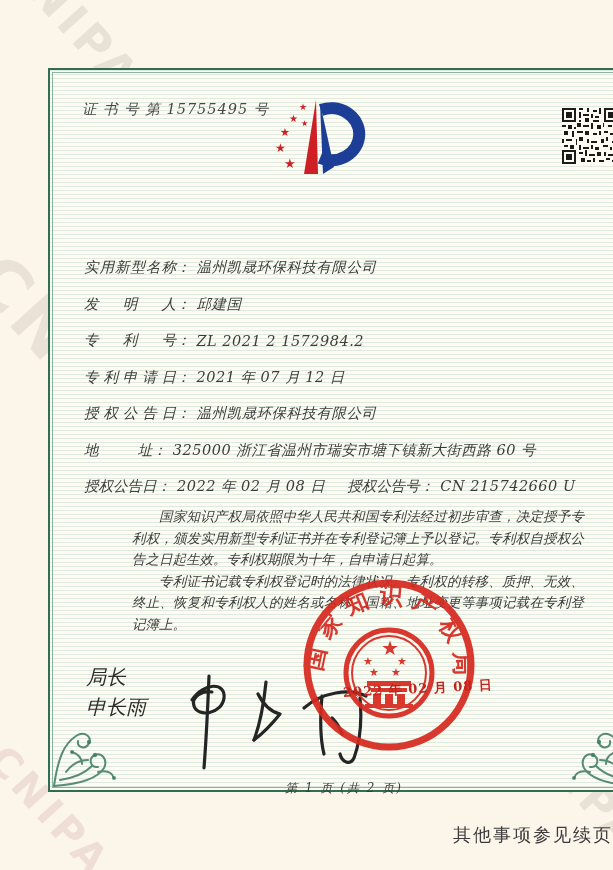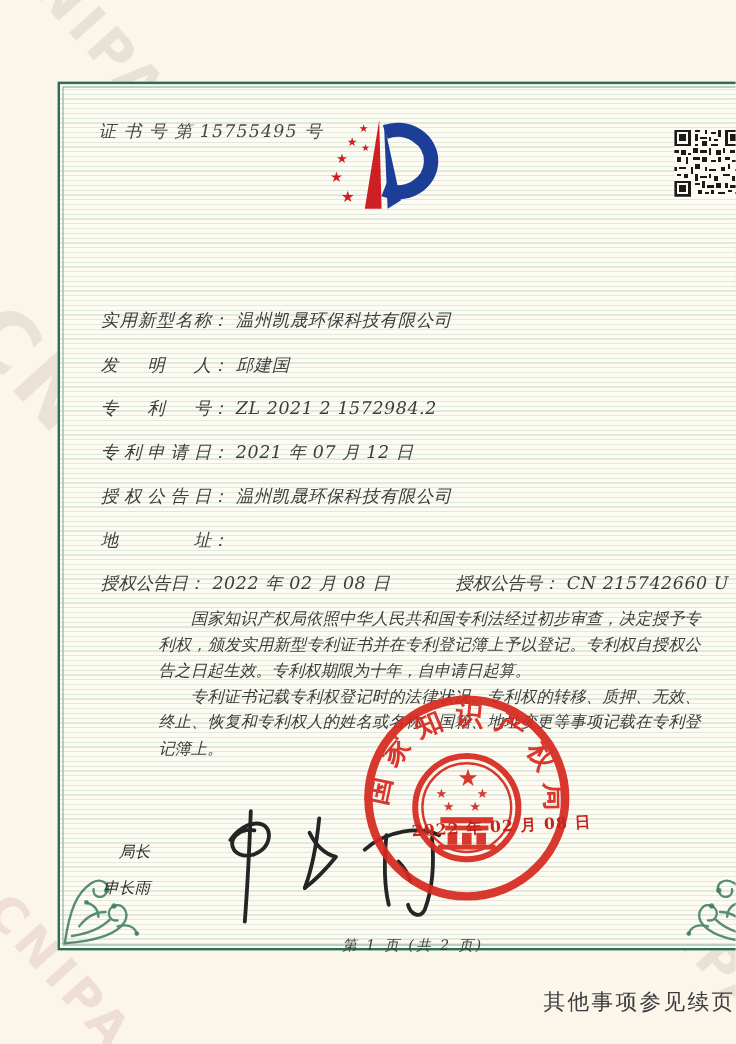--- a/index.html
+++ b/index.html
@@ -48,29 +48,29 @@
   .title{
     position:absolute;left:0;top:112px;width:100%;text-align:center;
     font-size:31px;font-weight:bold;color:#151515;letter-spacing:11px;text-indent:11px;
   }
 
   .fields{position:absolute;left:34px;top:188px;width:452px;font-size:14.5px;color:#3c3c3c;}
   .frow{display:flex;align-items:center;margin-bottom:17.5px;white-space:nowrap;}
   .frow .lbl{display:inline-block;width:92px;text-align:justify;text-align-last:justify;}
   .frow .colon{margin-right:6px;}
   .frow .val{letter-spacing:0.5px;}
-  .frow .pair2{margin-left:54px;display:flex;align-items:baseline;}
+  .frow .pair2{margin-left:22px;display:flex;align-items:baseline;}
 
   .paras{
     position:absolute;left:34px;top:436px;width:452px;
     font-size:13.5px;line-height:21.5px;color:#3c3c3c;text-align:justify;margin-left:48px;
   }
   .paras p{margin:0;text-indent:2em;}
 
-  .officer{position:absolute;left:36px;top:626px;font-size:13px;color:#2c2c2c;line-height:30px;text-align:right;}
+  .officer{position:absolute;left:36px;top:592px;font-size:20px;color:#2c2c2c;line-height:30px;}
   .signature{position:absolute;left:104px;top:592px;width:230px;height:120px;}
 
   .seal{position:absolute;left:301px;top:577px;width:176px;height:176px;opacity:0.92;}
   .seal-date{
     position:absolute;left:328px;top:680px;width:180px;text-align:center;
     font-size:13px;font-weight:bold;color:#c4231b;letter-spacing:1px;
     transform:rotate(-3deg);white-space:nowrap;
   }
 
   .pageinfo{position:absolute;left:0;top:710px;width:100%;text-align:center;font-size:12px;color:#3c3c3c;letter-spacing:2px;}
@@ -233,20 +233,21 @@
       <span class="val">2021 年 07 月 12 日</span>
     </div>
     <div class="frow">
       <span class="lbl">授权公告日</span>
         <span class="colon">：</span>
       <span class="val">温州凯晟环保科技有限公司</span>
     </div>
     <div class="frow">
       <span class="lbl">地址</span>
         <span class="colon">：</span>
+      <span class="val">325000 浙江省温州市瑞安市塘下镇新大街西路 60 号</span>
     </div>
     <div class="frow">
       <span class="lbl">授权公告日</span>
         <span class="colon">：</span>
       <span class="val">2022 年 02 月 08 日</span>
       <span class="pair2">
         <span>授权公告号</span>
           <span class="colon">：</span>
         <span class="val">CN 215742660 U</span>
       </span>

